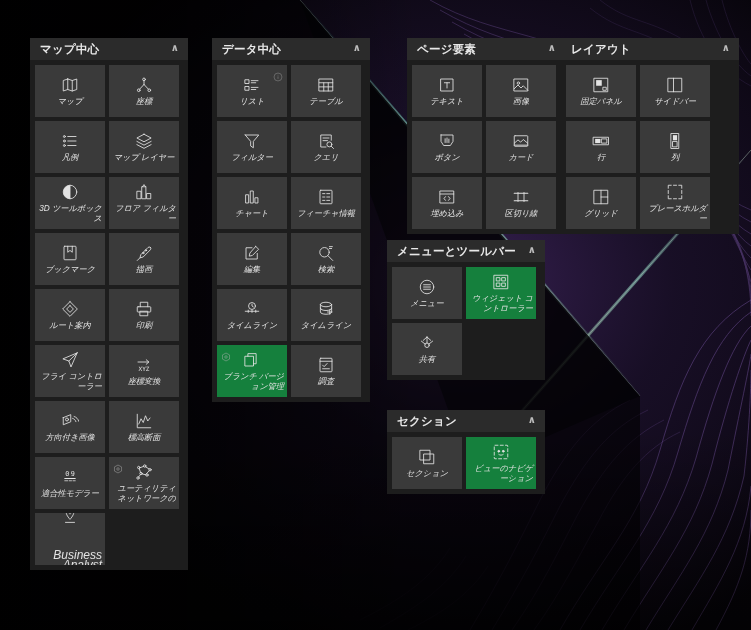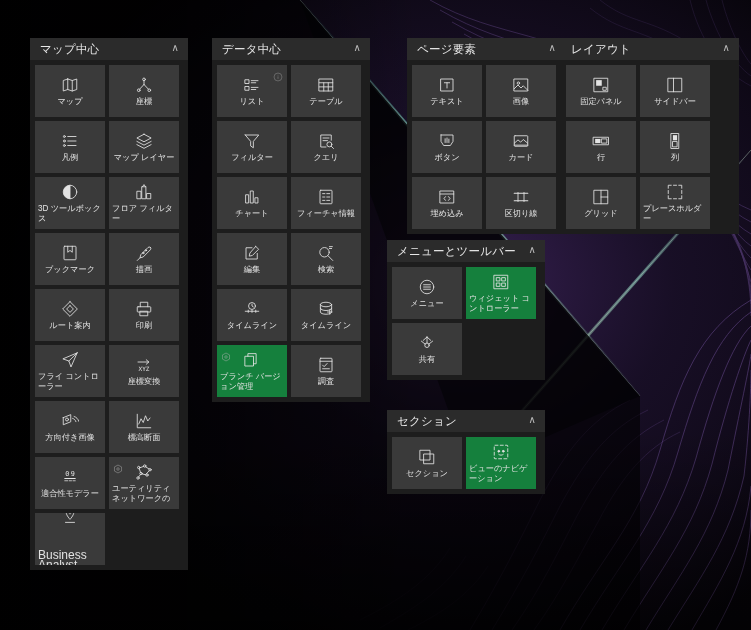--- a/index.html
+++ b/index.html
@@ -19,21 +19,21 @@
     position:absolute; inset:0; z-index:5;
   }
   .panel{ position:absolute; }
   .panel-head{
     background:#2b2b2b;
     height:22px;
     display:flex; align-items:center;
     padding:0 9px 0 10px;
     color:#e8e8e8;
     font-size:11.5px;
-    font-weight:normal;
+    font-weight:bold;
     letter-spacing:.2px;
     justify-content:space-between;
   }
   .panel-head .chev{ color:#bcbcbc; font-size:10px; line-height:1; transform:translateY(-1px); }
   .panel-body{
     background:#1d1d1d;
     padding:5px;
     display:grid;
     grid-template-columns:repeat(2,70px);
     gap:4px;
@@ -50,24 +50,25 @@
   }
   .tile.light{ background:#15803d; }
   .tile.empty{ background:transparent; cursor:default; }
   .tile .ico{ width:18px; height:18px; display:block; color:#e6e6e6; }
   .tile .ico svg{ width:18px; height:18px; display:block; stroke:#e3e3e3; fill:none;
     stroke-width:1.15; stroke-linecap:round; stroke-linejoin:round; }
   .tile .lbl{
     color:#e2e2e2;
     font-size:8.2px;
     line-height:9.6px;
-    text-align:left;
+    text-align:right;
     max-width:66px;
     word-break:break-all;
     padding:0 1px;
+    font-style:italic;
   }
   .tile .lbl.lat{ font-size:12px; word-break:normal;margin-top:23px; }
   .badge-i{ position:absolute; top:3px; right:4px; width:10px; height:10px; }
   .badge-i svg{ width:10px; height:10px; stroke:#9a9a9a; fill:none; stroke-width:1.1; }
   .badge-hex{ position:absolute; top:3px; left:4px; width:10px; height:10px; }
   .badge-hex svg{ width:10px; height:10px; stroke:#b4b4b4; fill:none; stroke-width:1.1; }
 </style>
 </head>
 <body>
 

